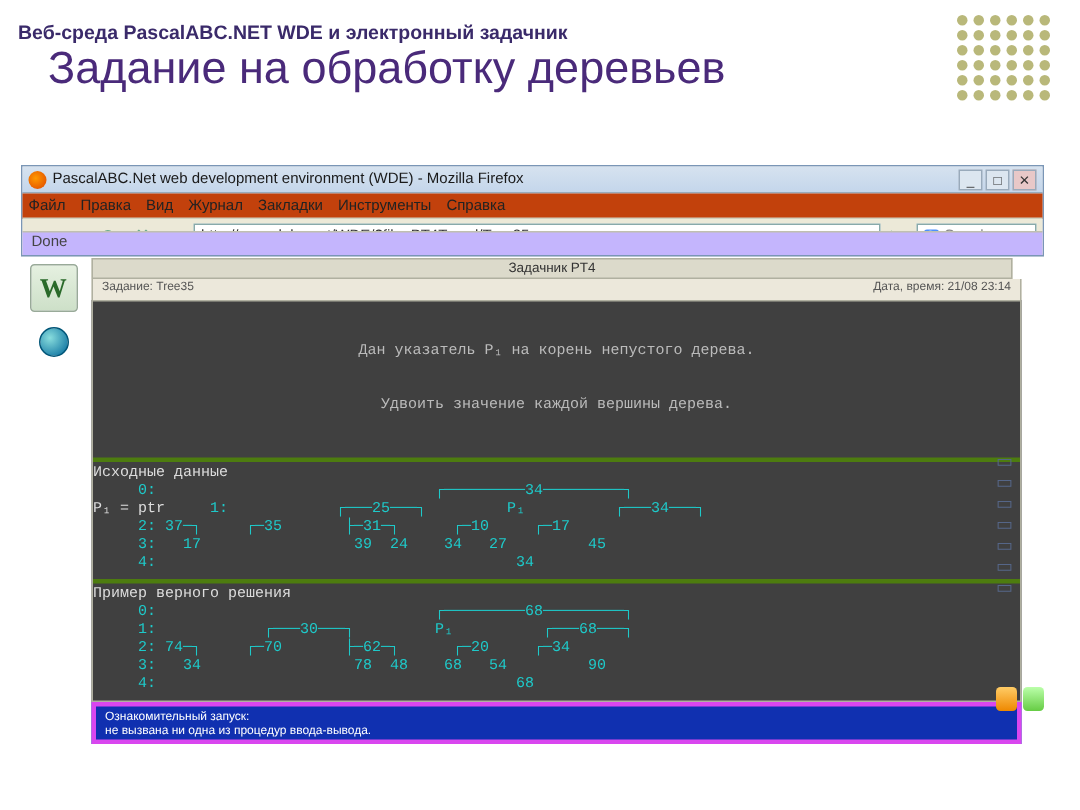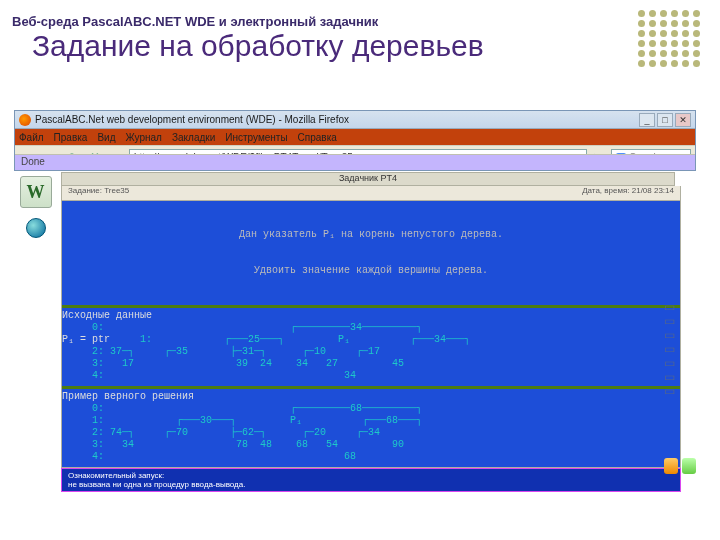--- a/index.html
+++ b/index.html
@@ -174,42 +174,42 @@
     font-size: 8px;
     color: #555;
     display: flex;
     justify-content: space-between;
     padding: 0 6px;
     margin: 0 14px 0 4px;
     border-left:1px solid #b0b0a0;border-right:1px solid #b0b0a0;
   }
   .terminal {
     margin: 0 14px 0 4px;
-    background: #1d4ed8;
+    background: #404040;
     color: #bbb;
     font-family: "Courier New", monospace;
     font-size: 10px;
     line-height: 12px;
     border: 1px solid #b0b0a0;
   }
   .term-sec {
     border-top: 3px solid #4d7c0f;
     padding: 2px 0 4px 0;
     white-space: pre;
   }
   .term-sec.first { border-top: none; text-align:center; padding:4px 0; }
   .num { color: #1ec9c9; }
   .lbl { color: #ddd; }
   .note {
     margin: 0 14px 0 4px;
     background: #1030b0;
     color: #fff;
     font-size: 8px;
     padding: 2px 6px;
-    border: 1px solid #d946ef;
+    border: 3px solid #d946ef;
   }
   .statusbar {
     position: absolute;
     left: 0; right: 0; bottom: 0;
     height: 16px;
     background: #c4b5fd;
     border-top: 1px solid #c0c0b0;
     font-size: 10px;
     color: #444;
     padding: 1px 6px;

